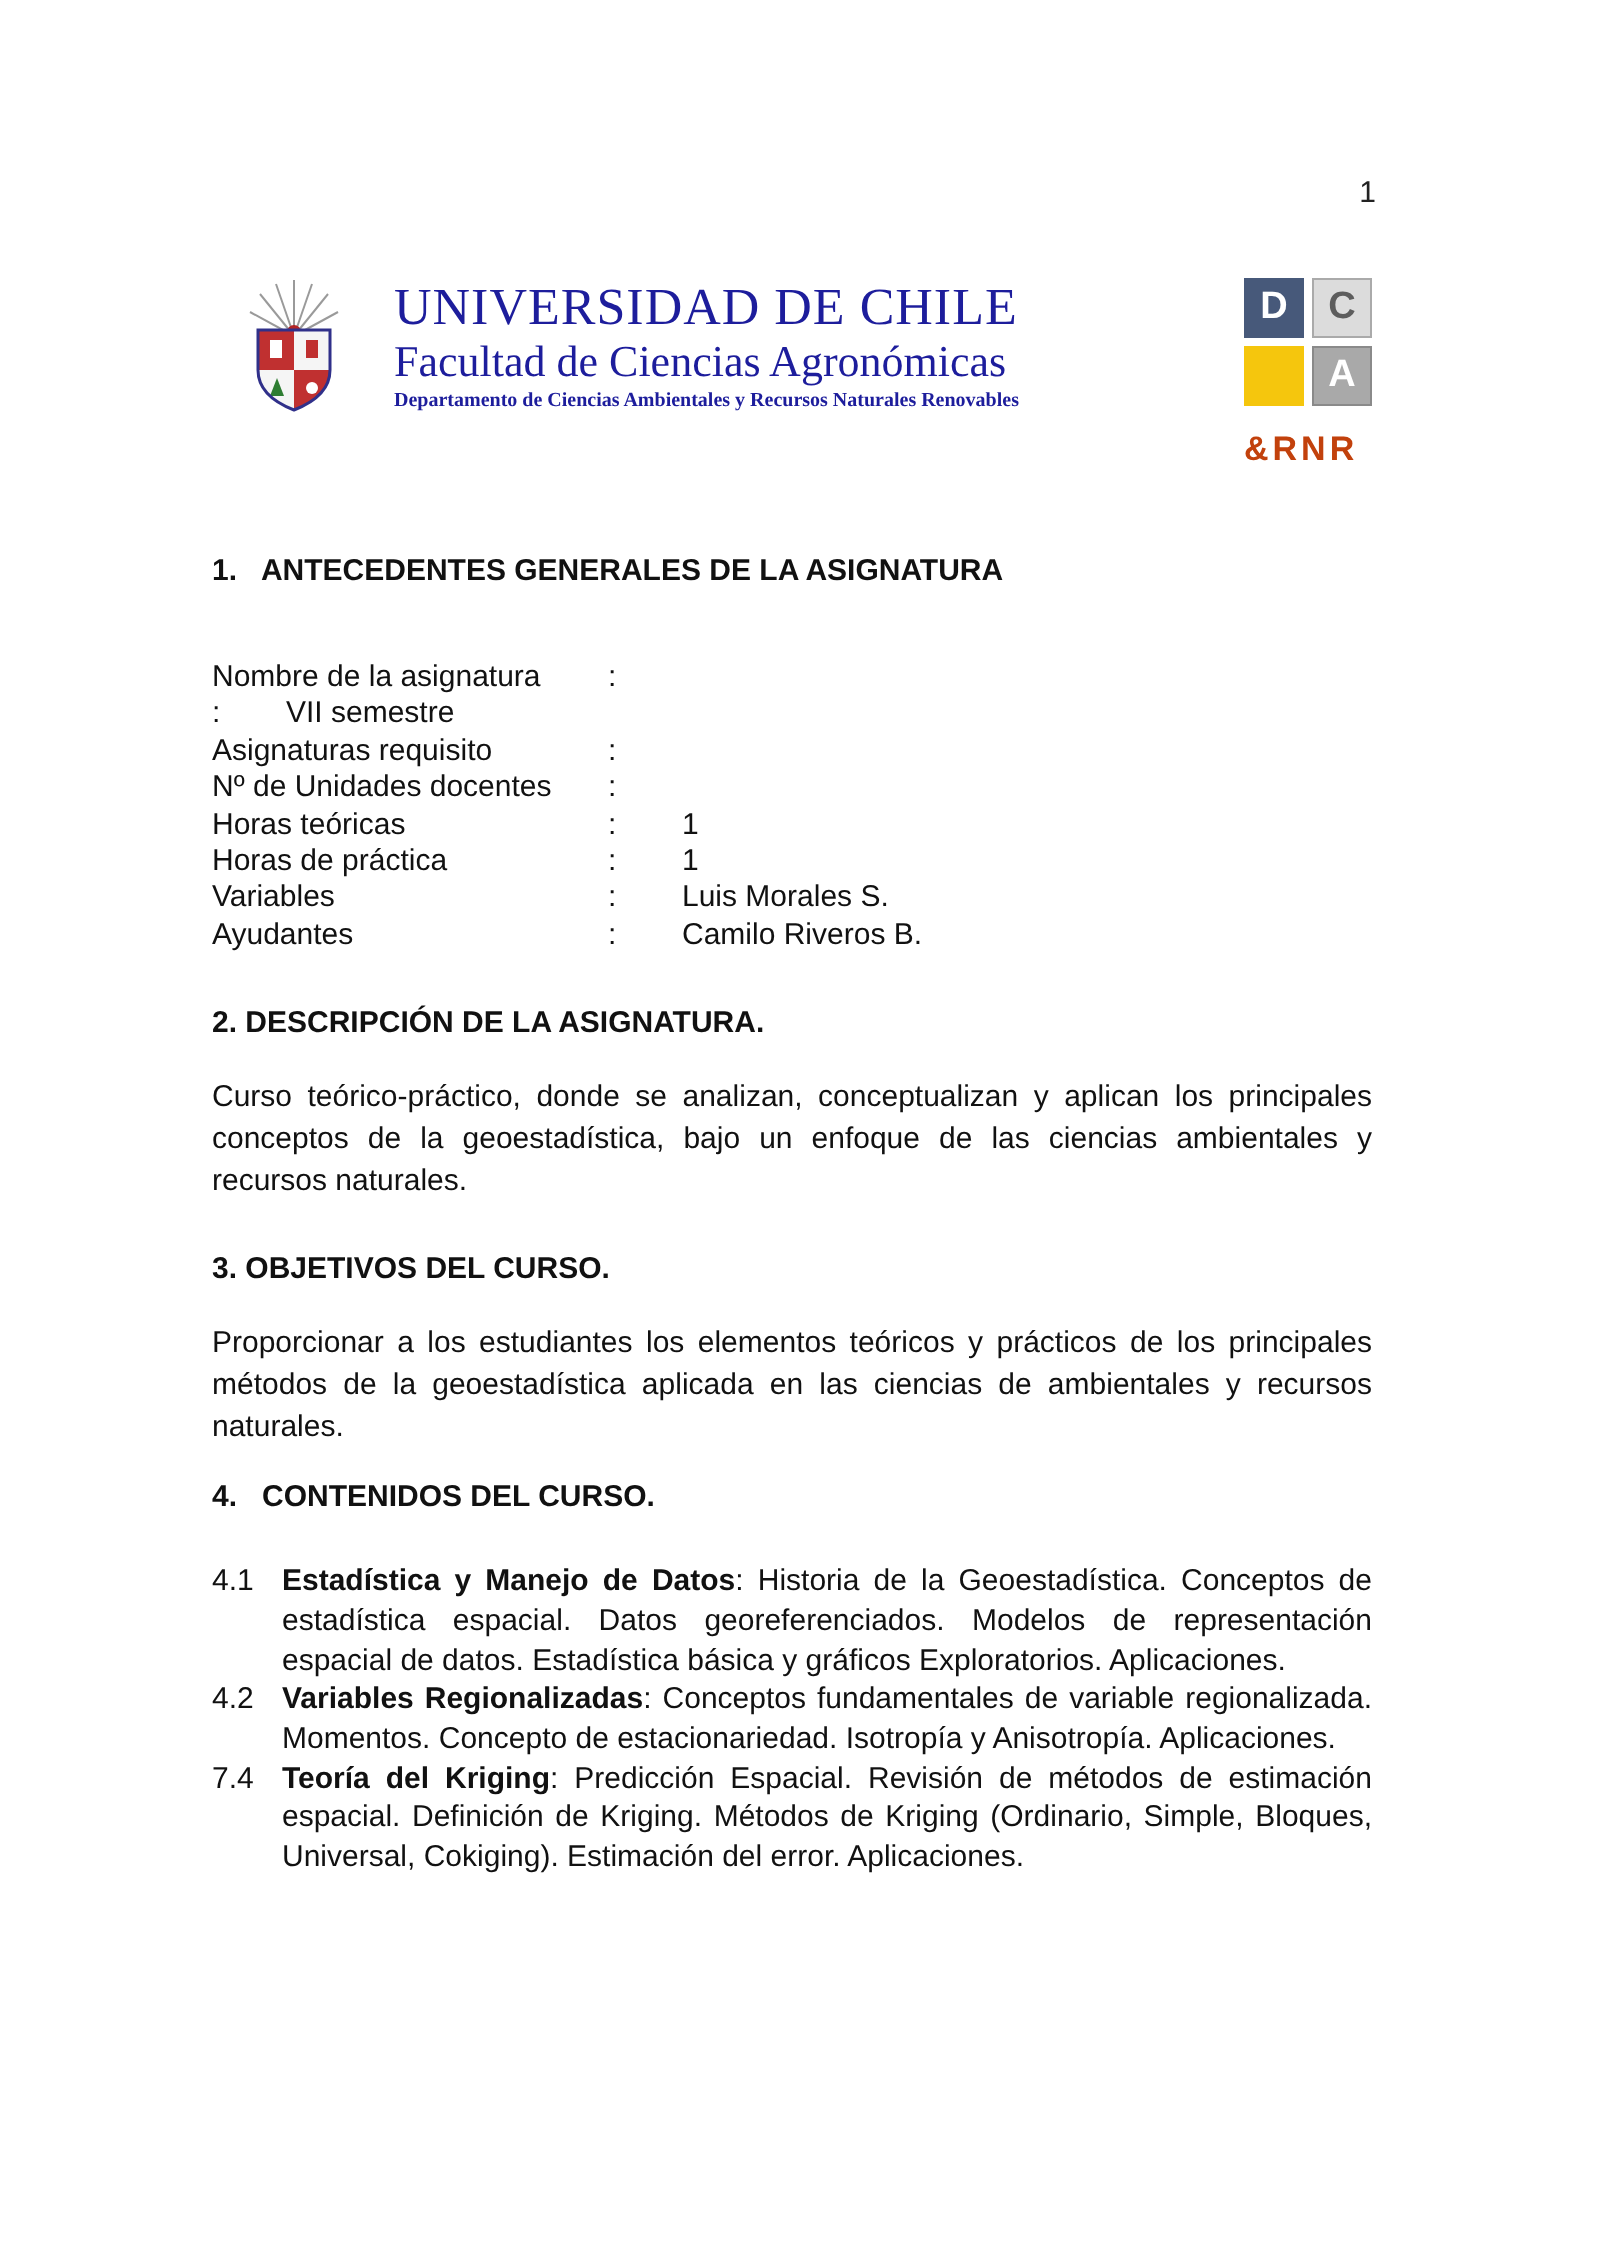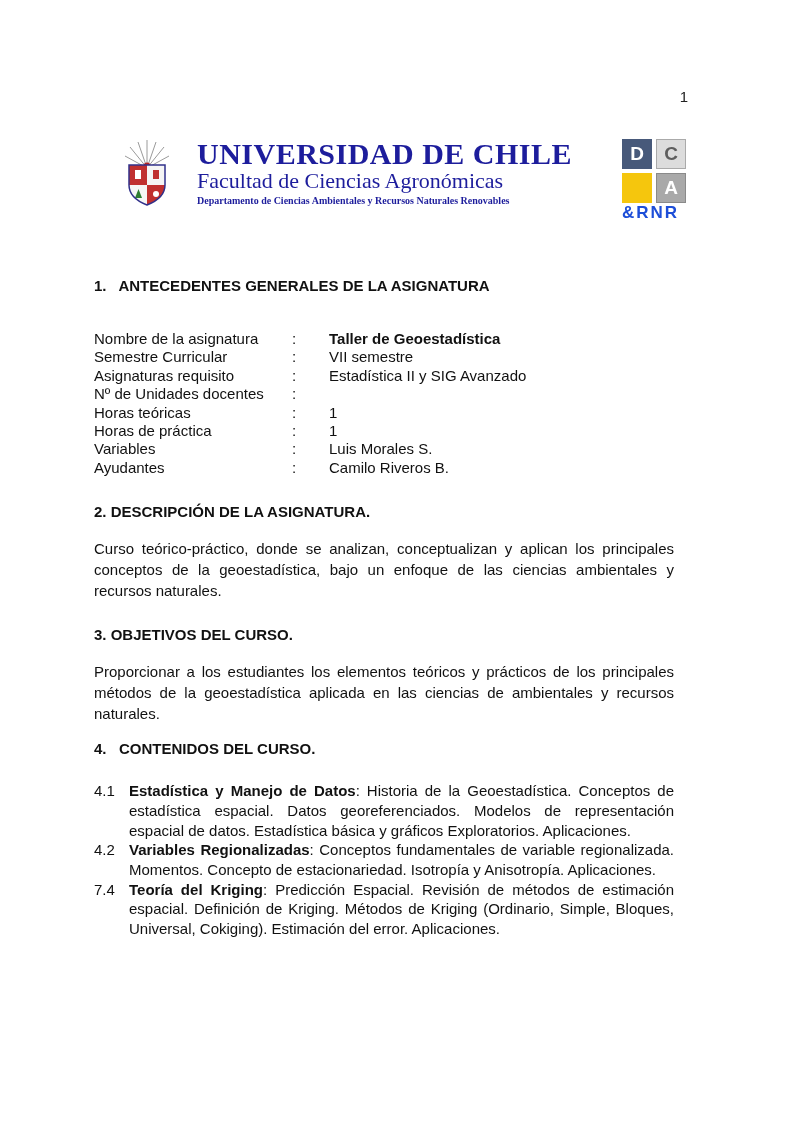--- a/index.html
+++ b/index.html
@@ -15,21 +15,21 @@
   .page-number {
     position:absolute; top:88px; right:112px;
     font-size:15px; color:#222;
   }
 
   
   .crest { position:absolute; top:138px; left:122px; }
   .header-text { position:absolute; top:141px; left:197px; width:420px; }
   .uni-title {
     font-family:"Liberation Serif", serif;
-    font-size:30px; font-weight:bold; color:#1d1d9c;
+    font-size:26px; font-weight:normal; color:#1d1d9c;
     letter-spacing:0.5px; line-height:26px;
   }
   .uni-faculty {
     font-family:"Liberation Serif", serif;
     font-size:22px; color:#1d1d9c; margin-top:4px; line-height:19px;
   }
   .uni-dept {
     font-family:Liberation Serif, serif;
     font-size:10px; font-weight:700; color:#1d1d9c; margin-top:5px;
     white-space:nowrap;
@@ -40,27 +40,27 @@
   .dca-grid { display:grid; grid-template-columns:30px 30px; grid-gap:4px; }
   .dca-sq {
     width:30px; height:30px; display:flex; align-items:center; justify-content:center;
     font-size:19px; font-weight:bold; font-family:"Liberation Sans", sans-serif;
   }
   .sq-d { background:#47597a; color:#ffffff; }
   .sq-c { background:#dcdcdc; color:#5d5d5d; border:1px solid #aaaaaa; }
   .sq-y { background:#f5c60d; }
   .sq-a { background:#a9a9a9; color:#ffffff; border:1px solid #8a8a8a; }
   .dca-rnr {
-    margin-top:0; font-size:17px; font-weight:bold; color:#1d4ed8;
+    margin-top:12px; font-size:17px; font-weight:bold; color:#c2410c;
     letter-spacing:2px;
   }
 
   
   .main {
-    position:absolute; top:277px; left:94px; width:580px;
+    position:absolute; top:277px; left:106px; width:580px;
     font-size:15px;
   }
   .sec-title {
     font-weight:bold; font-size:15px; line-height:18px;
     white-space:pre-wrap;
   }
   .info-list { margin-top:35px; }
   .info-row { display:flex; line-height:18.4px; }
   .info-label { width:198px; flex:0 0 198px; }
   .info-sep { width:37px; flex:0 0 37px; }
@@ -134,31 +134,28 @@
   </div>
 
   <div class="main">
 
     <div class="sec-title">1.   ANTECEDENTES GENERALES DE LA ASIGNATURA</div>
 
     <div class="info-list">
       <div class="info-row">
         <span class="info-label">Nombre de la asignatura</span>
         <span class="info-sep">:</span>
-        <span class="info-value bold">Taller de Geoestadística</span>
-      </div>
-      <div class="info-row">
-        <span class="info-label">Semestre Curricular</span>
+      </div>
+      <div class="info-row">
         <span class="info-sep">:</span>
         <span class="info-value">VII semestre</span>
       </div>
       <div class="info-row">
         <span class="info-label">Asignaturas requisito</span>
         <span class="info-sep">:</span>
-        <span class="info-value">Estadística II y SIG Avanzado</span>
       </div>
       <div class="info-row">
         <span class="info-label">Nº de Unidades docentes</span>
         <span class="info-sep">:</span>
         <span class="info-value"></span>
       </div>
       <div class="info-row">
         <span class="info-label">Horas teóricas</span>
         <span class="info-sep">:</span>
         <span class="info-value">1</span>

